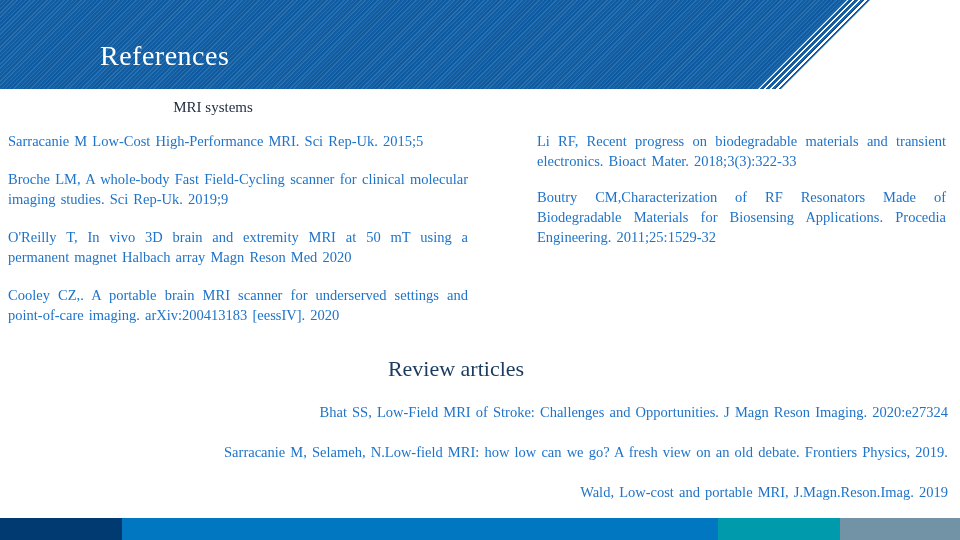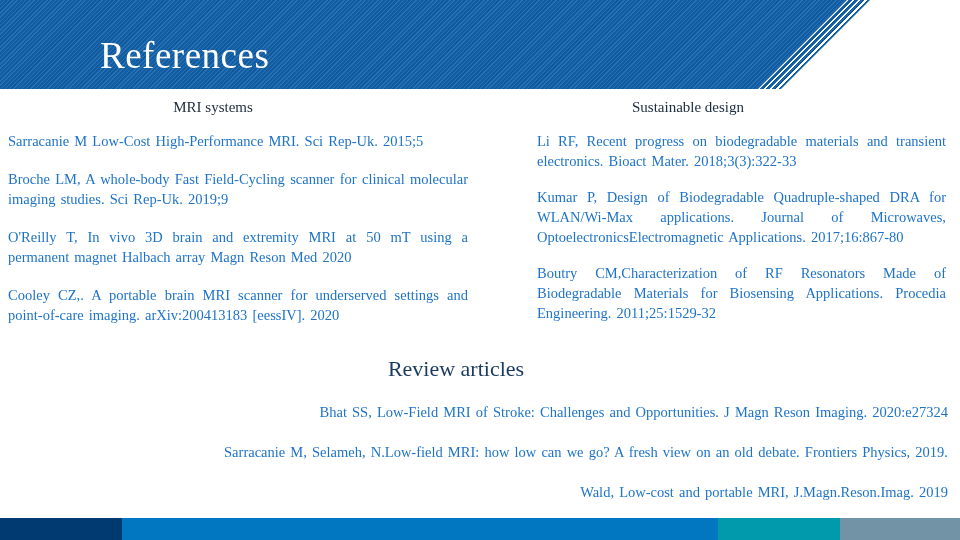--- a/index.html
+++ b/index.html
@@ -22,21 +22,21 @@
     clip-path:polygon(0 0, 870px 0, 781px 89px, 0 89px);
   }
   .band-corner-stripes{
     position:absolute;top:0;left:0;width:960px;height:89px;
     background-image:repeating-linear-gradient(135deg,
       #ffffff 0px, #ffffff 1.6px, transparent 1.6px, transparent 4.4px);
     clip-path:polygon(847px 0, 870px 0, 781px 89px, 758px 89px);
   }
   .slide-title{
     position:absolute;left:100px;top:40px;
-    font-size:37px;line-height:32px;color:#ffffff;letter-spacing:0.5px;
+    font-size:28px;line-height:32px;color:#ffffff;letter-spacing:0.5px;
   }
 
   
   .col-heading{
     position:absolute;text-align:center;
     font-size:15px;color:#1c2b3e;
   }
   .heading-mri{left:8px;top:99px;width:410px;}
   .heading-sustainable{left:537px;top:99px;width:302px;}
   .heading-review{
@@ -74,24 +74,22 @@
   </div>
 
   <div class="col-heading heading-mri">MRI systems</div>
   <div class="refs col-left">
     <p>Sarracanie M Low-Cost High-Performance MRI. Sci Rep-Uk. 2015;5</p>
     <p>Broche LM, A whole-body Fast Field-Cycling scanner for clinical molecular imaging studies. Sci Rep-Uk. 2019;9</p>
     <p>O'Reilly T, In vivo 3D brain and extremity MRI at 50 mT using a permanent magnet Halbach array Magn Reson Med 2020</p>
     <p>Cooley CZ,. A portable brain MRI scanner for underserved settings and point-of-care imaging. arXiv:200413183 [eessIV]. 2020</p>
   </div>
 
-  <div class="col-heading heading-sustainable">Sustainable design</div>
   <div class="refs col-right">
     <p>Li RF, Recent progress on biodegradable materials and transient electronics. Bioact Mater. 2018;3(3):322-33</p>
-    <p>Kumar P, Design of Biodegradable Quadruple-shaped DRA for WLAN/Wi-Max applications. Journal of Microwaves, OptoelectronicsElectromagnetic Applications. 2017;16:867-80</p>
     <p>Boutry CM,Characterization of RF Resonators Made of Biodegradable Materials for Biosensing Applications. Procedia Engineering. 2011;25:1529-32</p>
   </div>
 
   <div class="heading-review">Review articles</div>
   <div class="refs col-review">
     <p>Bhat SS, Low-Field MRI of Stroke: Challenges and Opportunities. J Magn Reson Imaging. 2020:e27324</p>
     <p>Sarracanie M, Selameh, N.Low-field MRI: how low can we go? A fresh view on an old debate. Frontiers Physics, 2019.</p>
     <p>Wald, Low-cost and portable MRI, J.Magn.Reson.Imag. 2019</p>
   </div>
 

